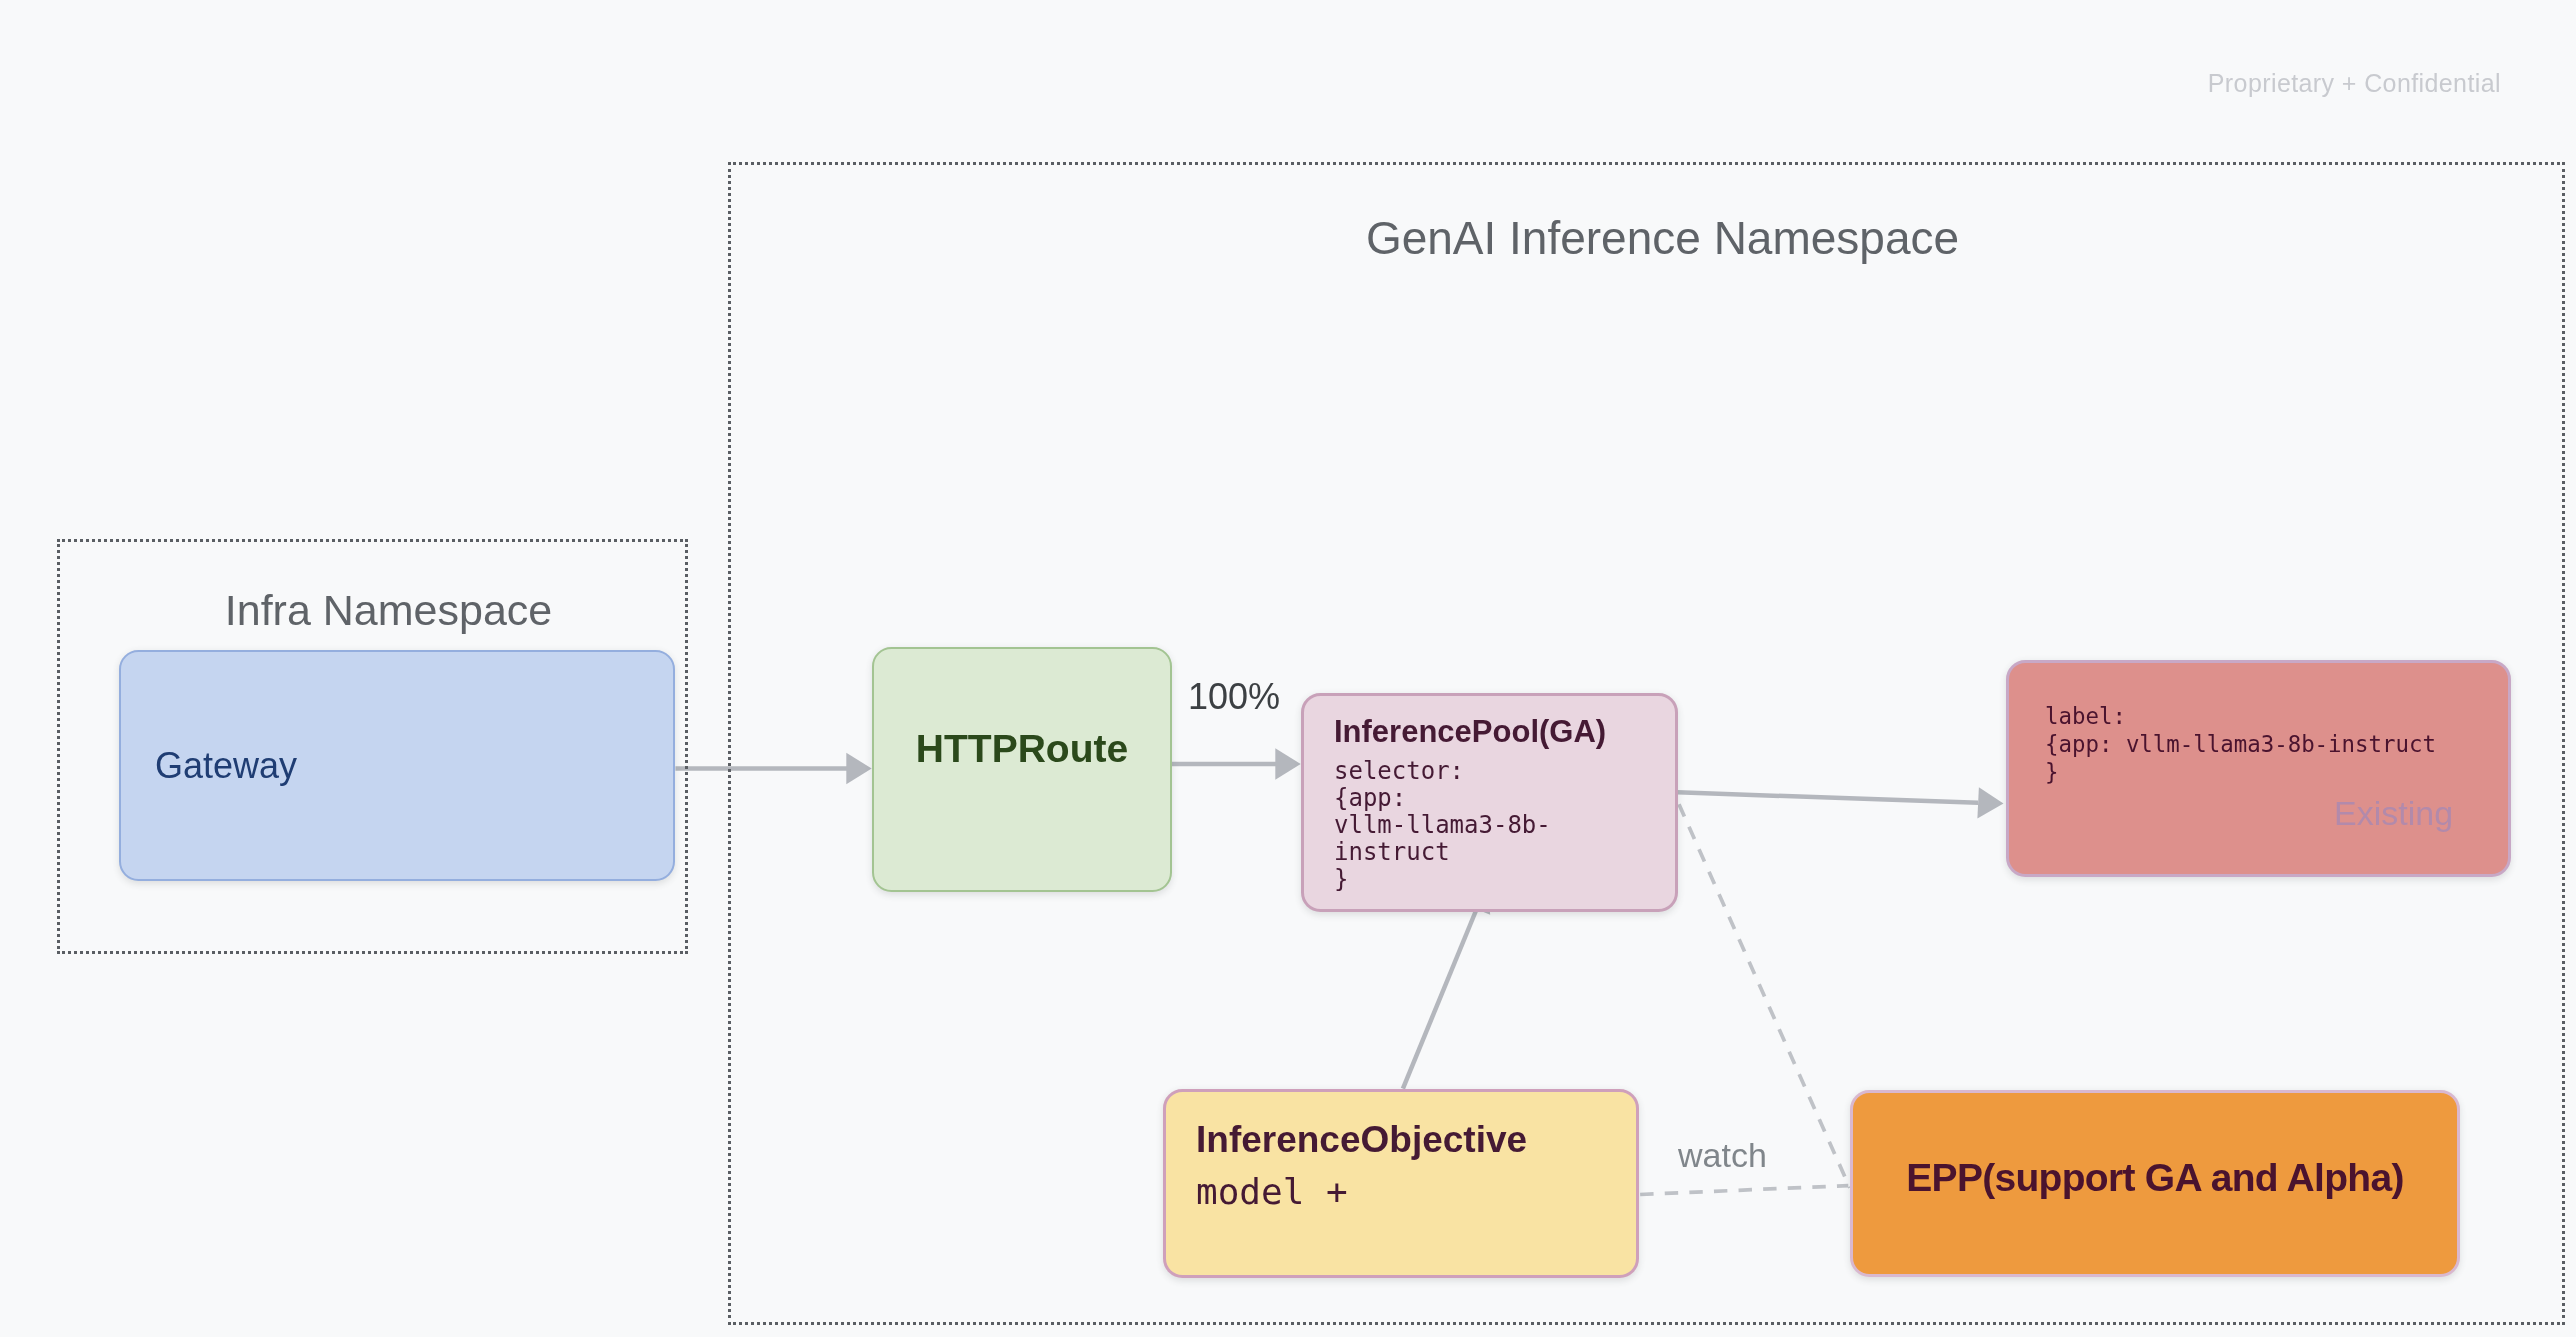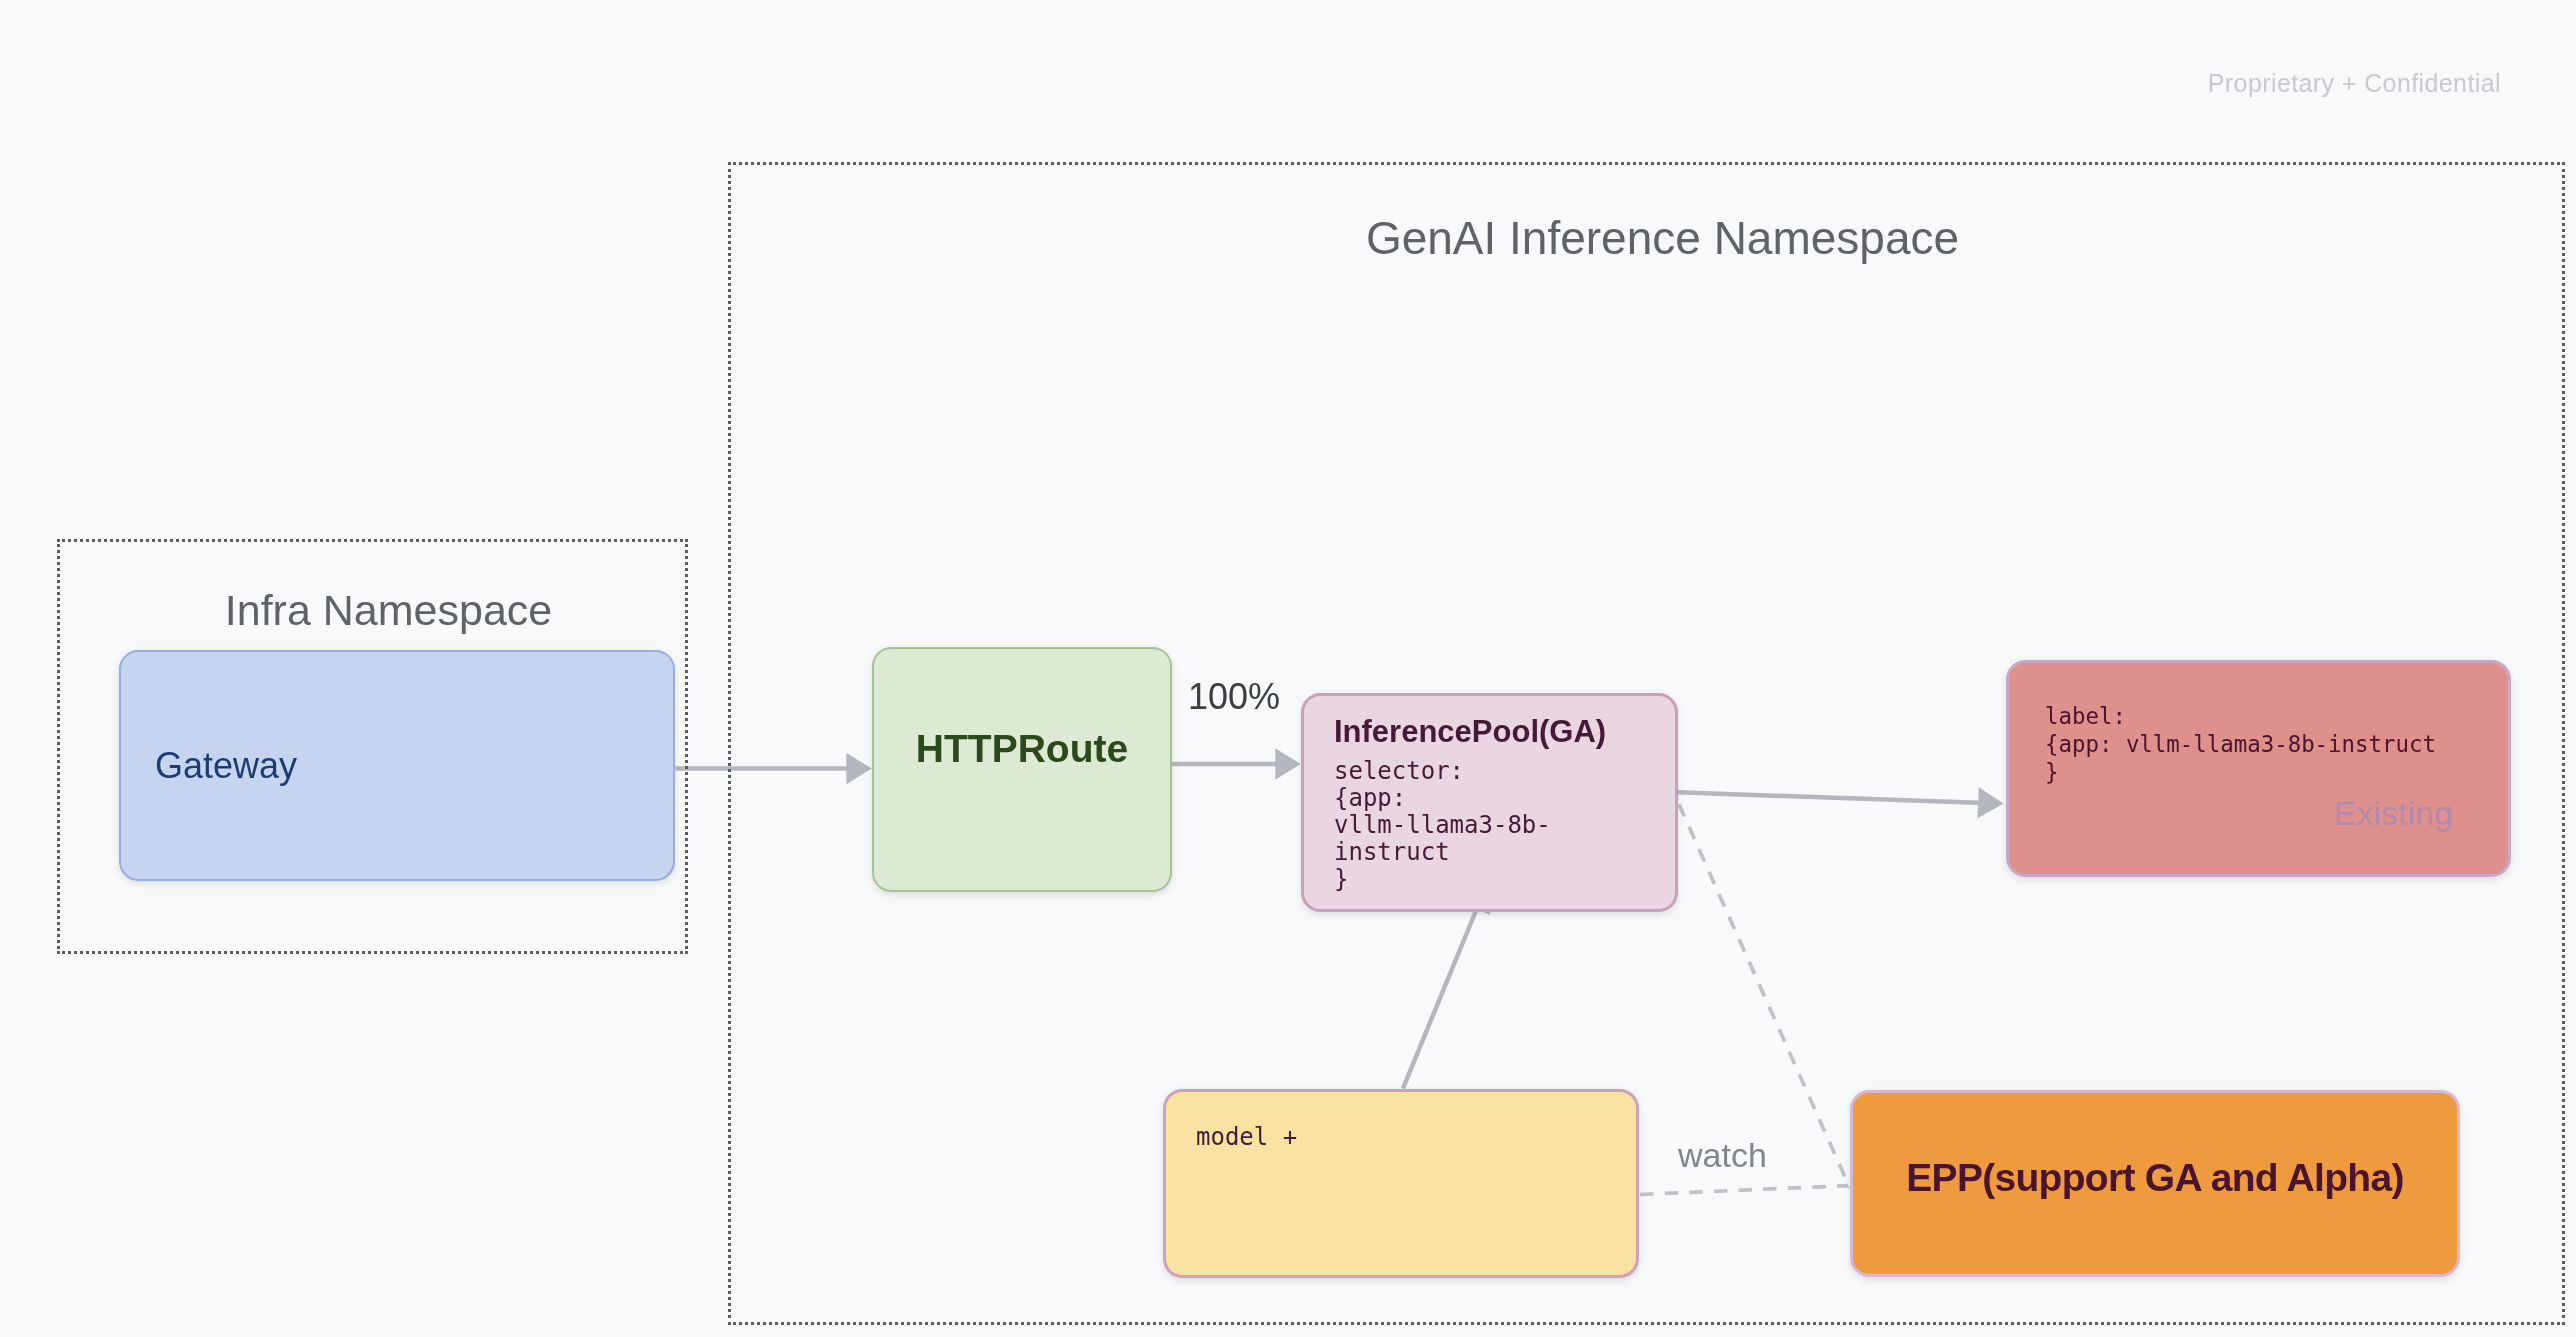--- a/index.html
+++ b/index.html
@@ -95,21 +95,21 @@
   }
 
   .objective{
     left:1163px; top:1089px; width:476px; height:189px;
     background:var(--objective-fill);
     border:3.7px solid var(--objective-border);
     padding:27px 18px 0 30px;
     color:var(--objective-text);
   }
   .objective .node-title{ font-size:37px; font-weight:bold; margin-bottom:12px; }
-  .objective .code{ font-size:24px; line-height:37px; }
+  .objective .code{ font-size:36px; line-height:37px; }
 
   .epp{
     left:1850px; top:1090px; width:610px; height:187px;
     background:var(--epp-fill);
     border:3.7px solid var(--epp-border);
     display:flex; align-items:center; justify-content:center;
     padding-bottom:12px;
   }
   .epp .node-label{
     font-size:39px; font-weight:800; color:var(--epp-text);
@@ -187,20 +187,21 @@
 </div>
 
 <div class="node pods">
   <div class="code">label:</div>
   <div class="code">{app: vllm-llama3-8b-instruct</div>
   <div class="code">}</div>
   <div class="abs existing">Existing</div>
 </div>
 
 <div class="node objective">
+  <div class="node-title">InferenceObjective</div>
   <div class="code">model +</div>
 </div>
 
 <div class="abs edge-label-watch">watch</div>
 
 <div class="node epp">
   <span class="node-label">EPP(support GA and Alpha)</span>
 </div>
 
 

